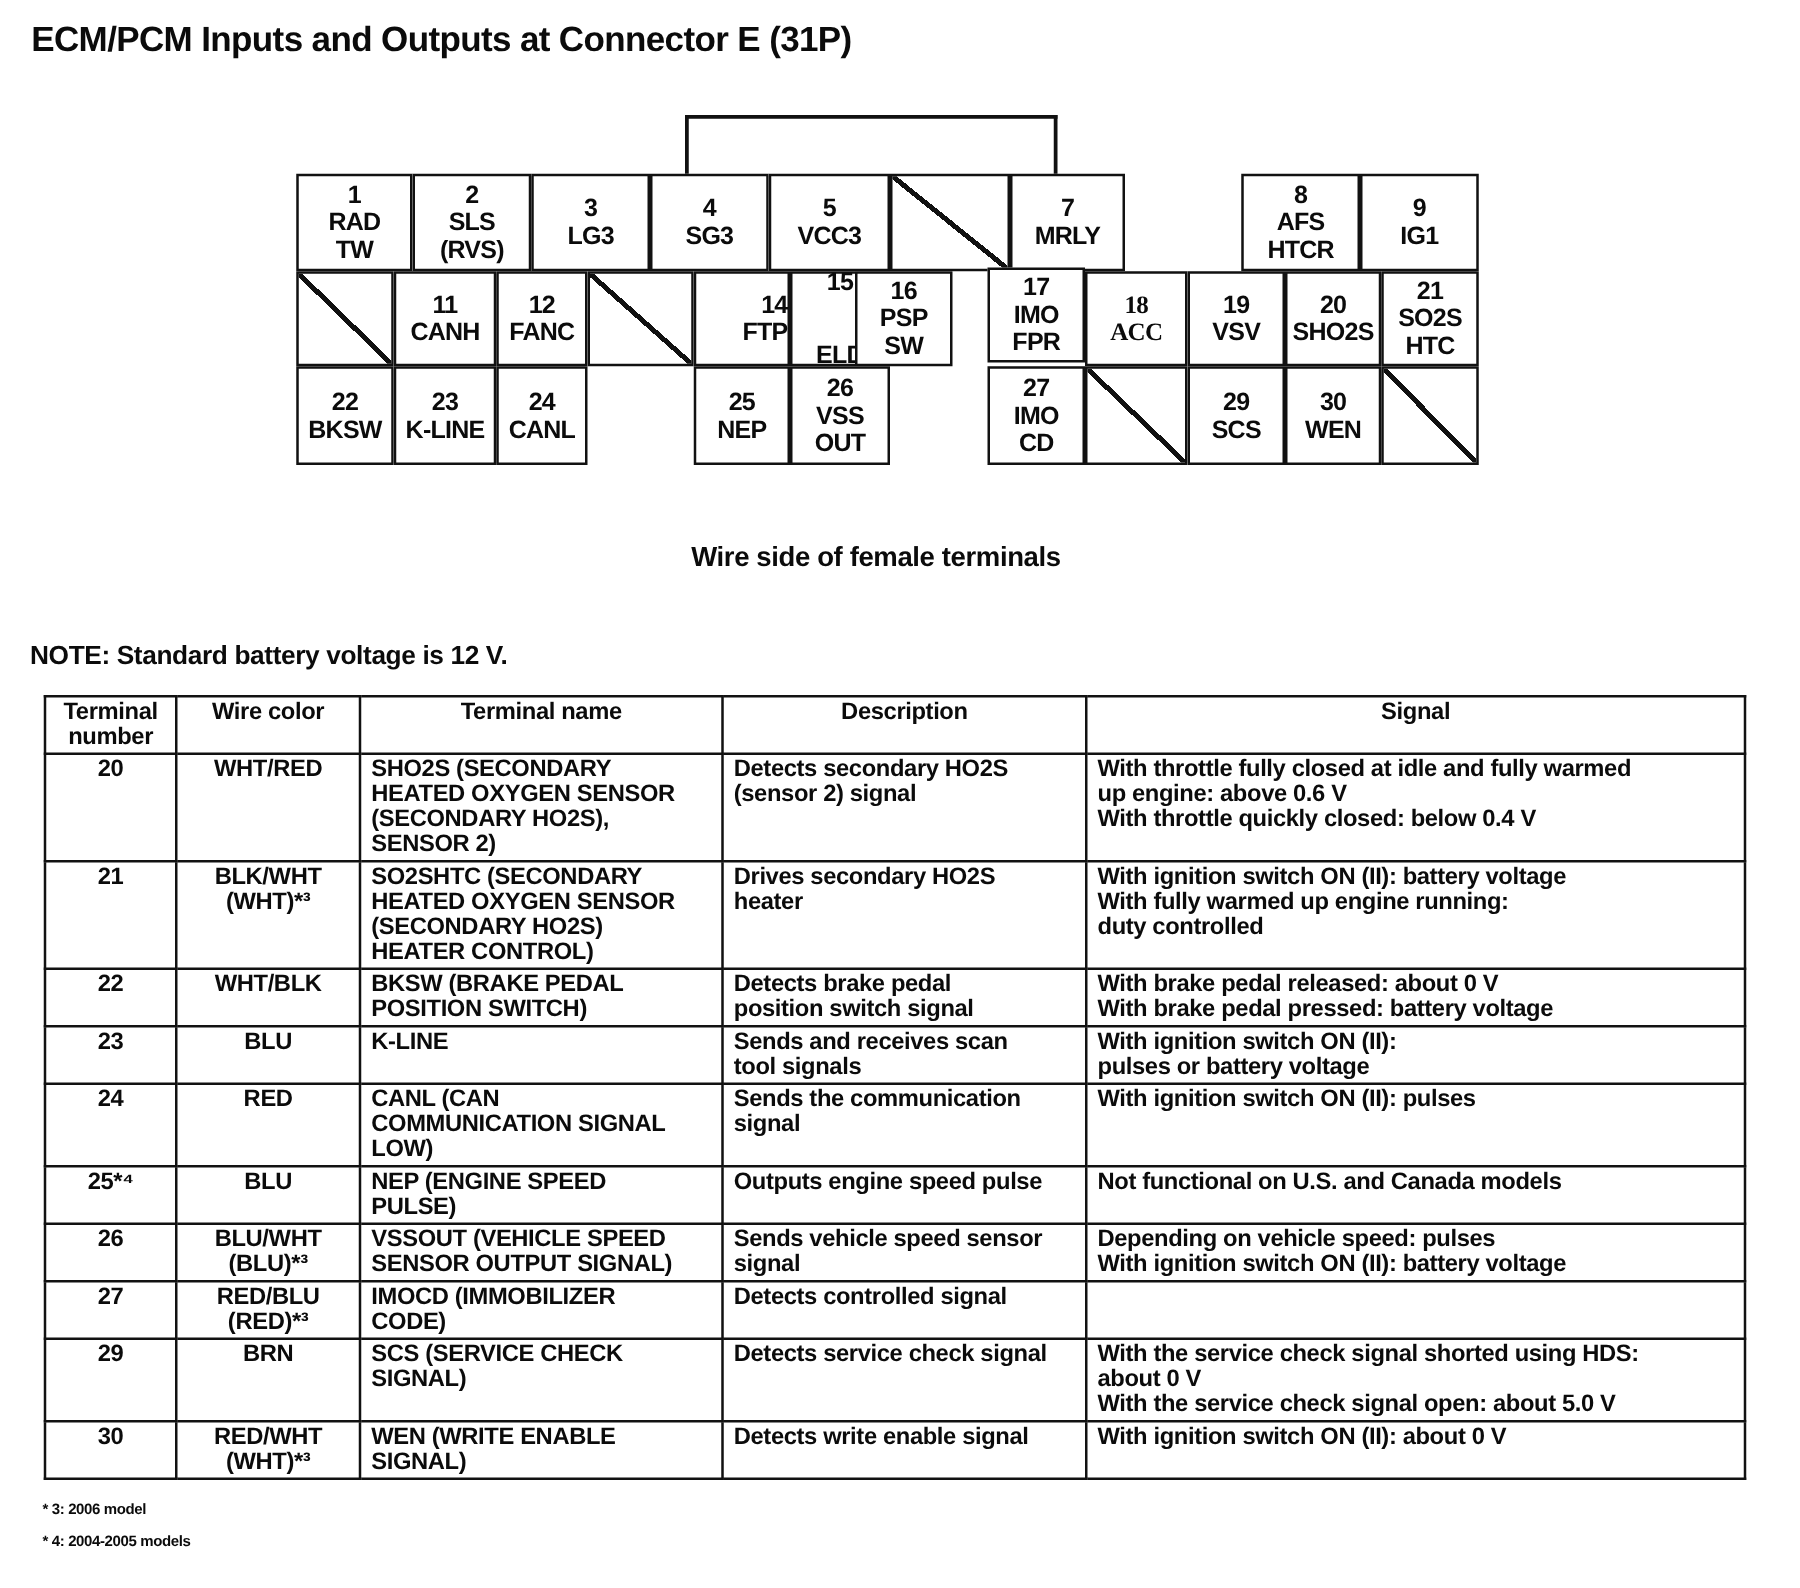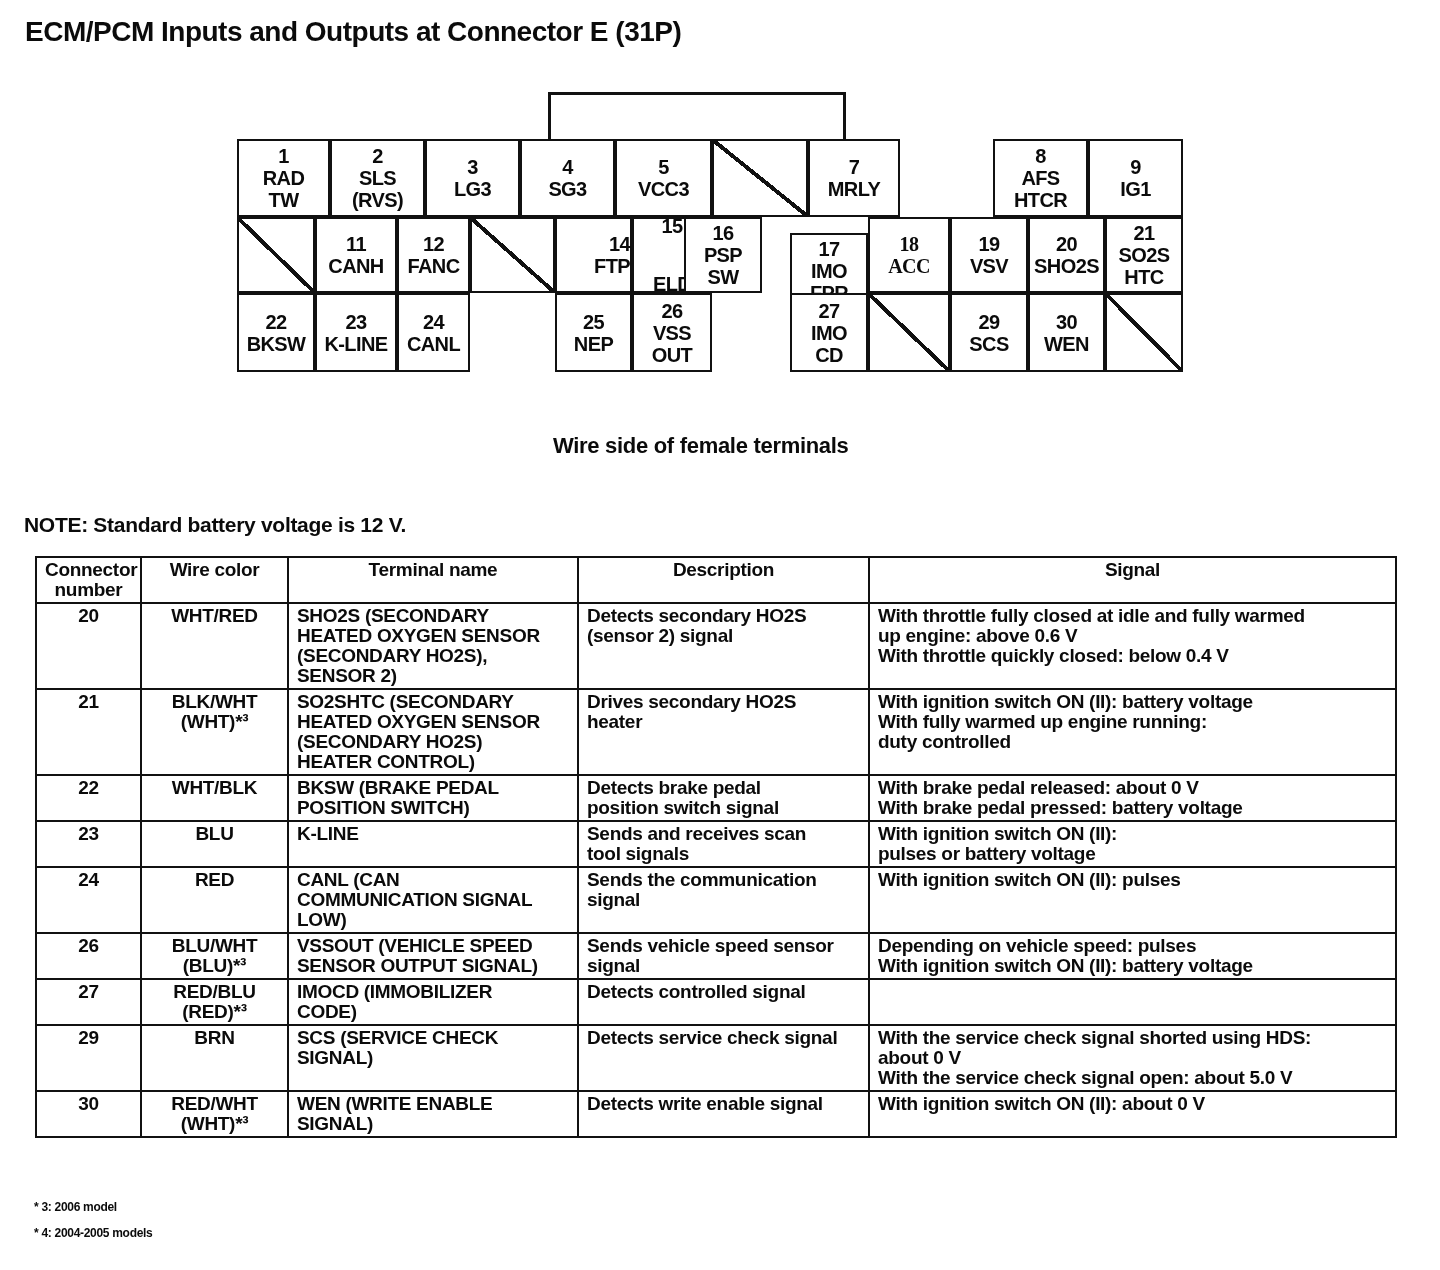--- a/index.html
+++ b/index.html
@@ -116,21 +116,21 @@
     </div>
     <div class="pcell" style="left: 395px; top: 78px; width: 80px; height: 76px; gap: 36px;">
       <div class="pnum">15</div>
       <div class="plab">ELD</div>
     </div>
     <div class="pcell" style="left: 447px; top: 78px; width: 78px; height: 76px; align-items: center;">
       <div class="pnum">16</div>
       <div class="plab">PSP
 SW</div>
     </div>
-    <div class="pcell" style="left: 553px; top: 94px; width: 78px; height: 76px;">
+    <div class="pcell" style="left: 553px; top: 75px; width: 78px; height: 76px;">
       <div class="pnum">17</div>
       <div class="plab">IMO
 FPR</div>
     </div>
     <div class="pcell" style="left: 631px; top: 78px; width: 82px; height: 76px; font-family: Liberation Serif, serif;">
       <div class="pnum">18</div>
       <div class="plab">ACC</div>
     </div>
     <div class="pcell" style="left: 713px; top: 78px; width: 78px; height: 76px;">
       <div class="pnum">19</div>
@@ -190,21 +190,21 @@
 <table class="terms">
   <colgroup>
     <col style="width:105px">
       <col style="width:147px">
       <col style="width:290px">
     <col style="width:291px">
       <col style="width:527px">
   </colgroup>
   <thead>
       <tr>
-        <th>Connector
+        <th>Terminal
 number</th>
         <th>Wire color</th>
         <th>Terminal name</th>
         <th>Description</th>
         <th>Signal</th>
       </tr>
     </thead>
   <tbody>
       <tr>
         <td class="c-num">20</td>
@@ -256,20 +256,28 @@
         <td class="c-num">24</td>
         <td class="c-wire">RED</td>
         <td class="c-name">CANL (CAN
 COMMUNICATION SIGNAL
 LOW)</td>
         <td class="c-desc">Sends the communication
 signal</td>
         <td class="c-sig">With ignition switch ON (II): pulses</td>
       </tr>
       <tr>
+        <td class="c-num">25*⁴</td>
+        <td class="c-wire">BLU</td>
+        <td class="c-name">NEP (ENGINE SPEED
+PULSE)</td>
+        <td class="c-desc">Outputs engine speed pulse</td>
+        <td class="c-sig">Not functional on U.S. and Canada models</td>
+      </tr>
+      <tr>
         <td class="c-num">26</td>
         <td class="c-wire">BLU/WHT
 (BLU)*³</td>
         <td class="c-name">VSSOUT (VEHICLE SPEED
 SENSOR OUTPUT SIGNAL)</td>
         <td class="c-desc">Sends vehicle speed sensor
 signal</td>
         <td class="c-sig">Depending on vehicle speed: pulses
 With ignition switch ON (II): battery voltage</td>
       </tr>

